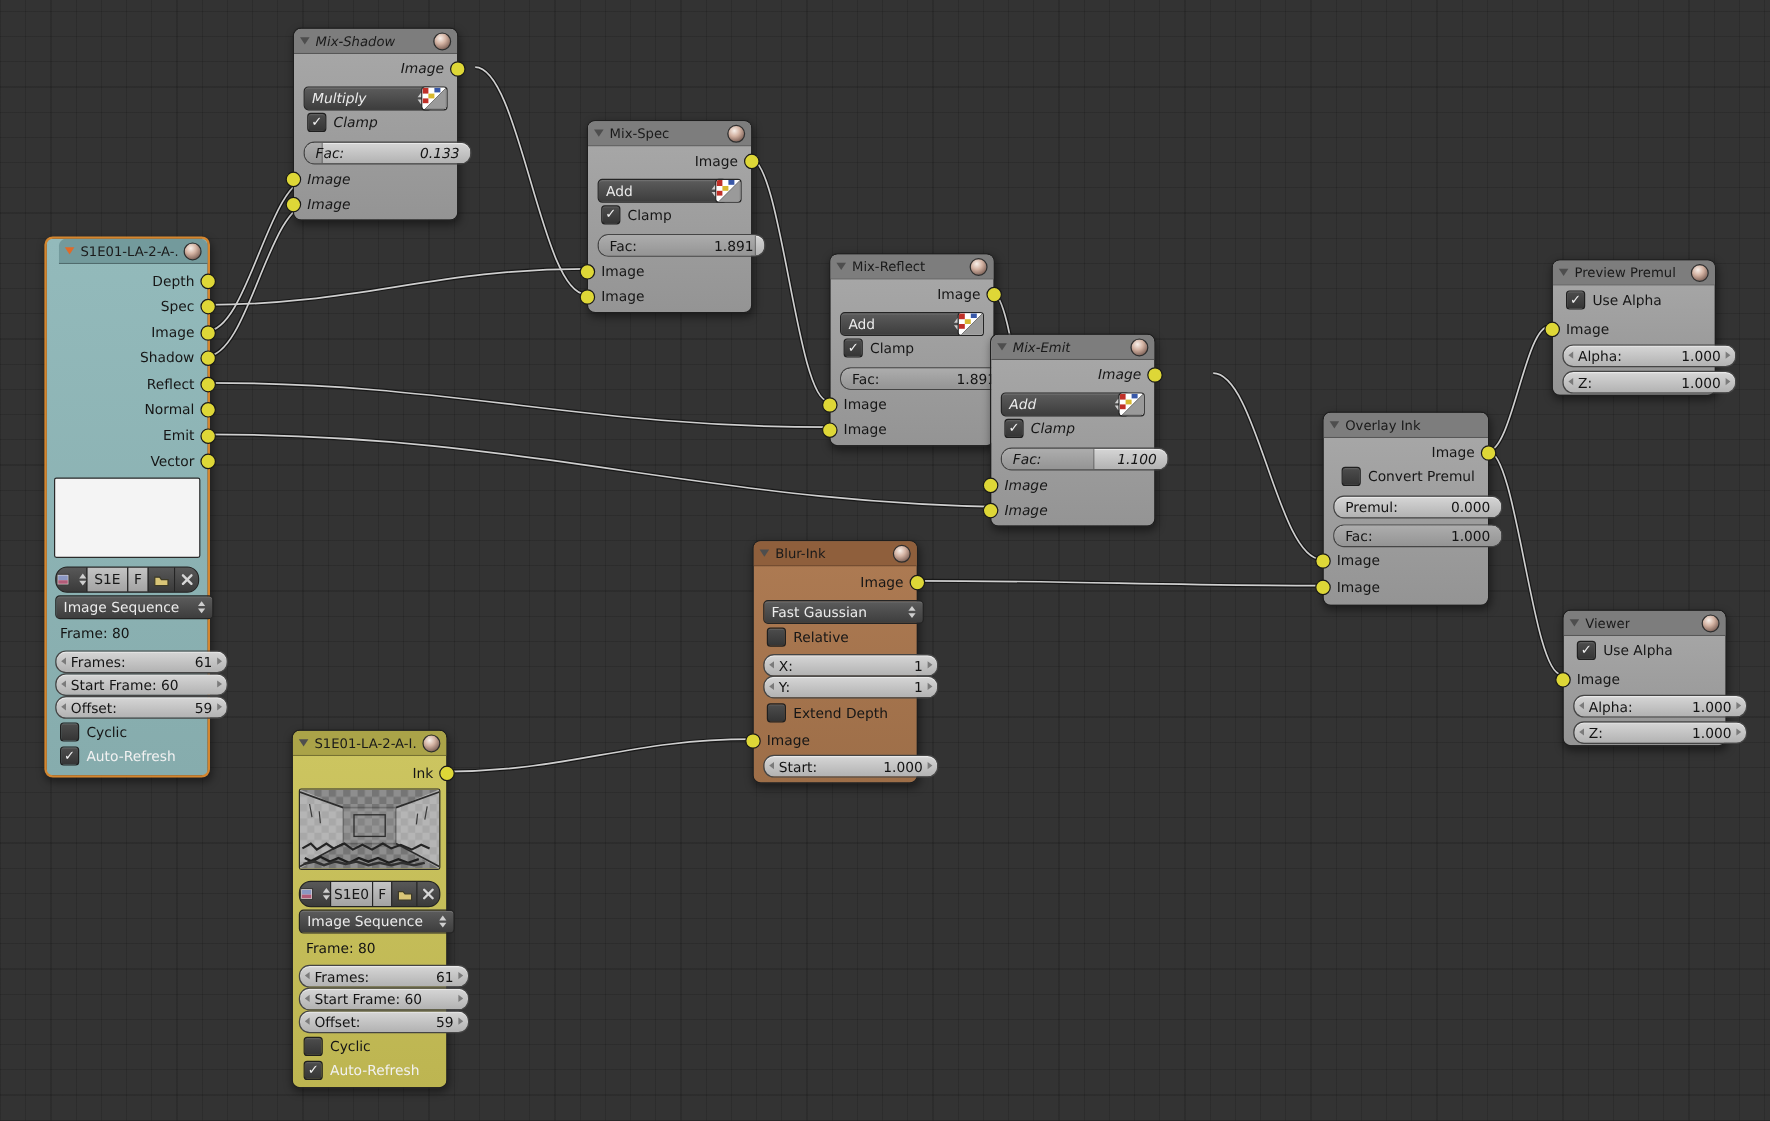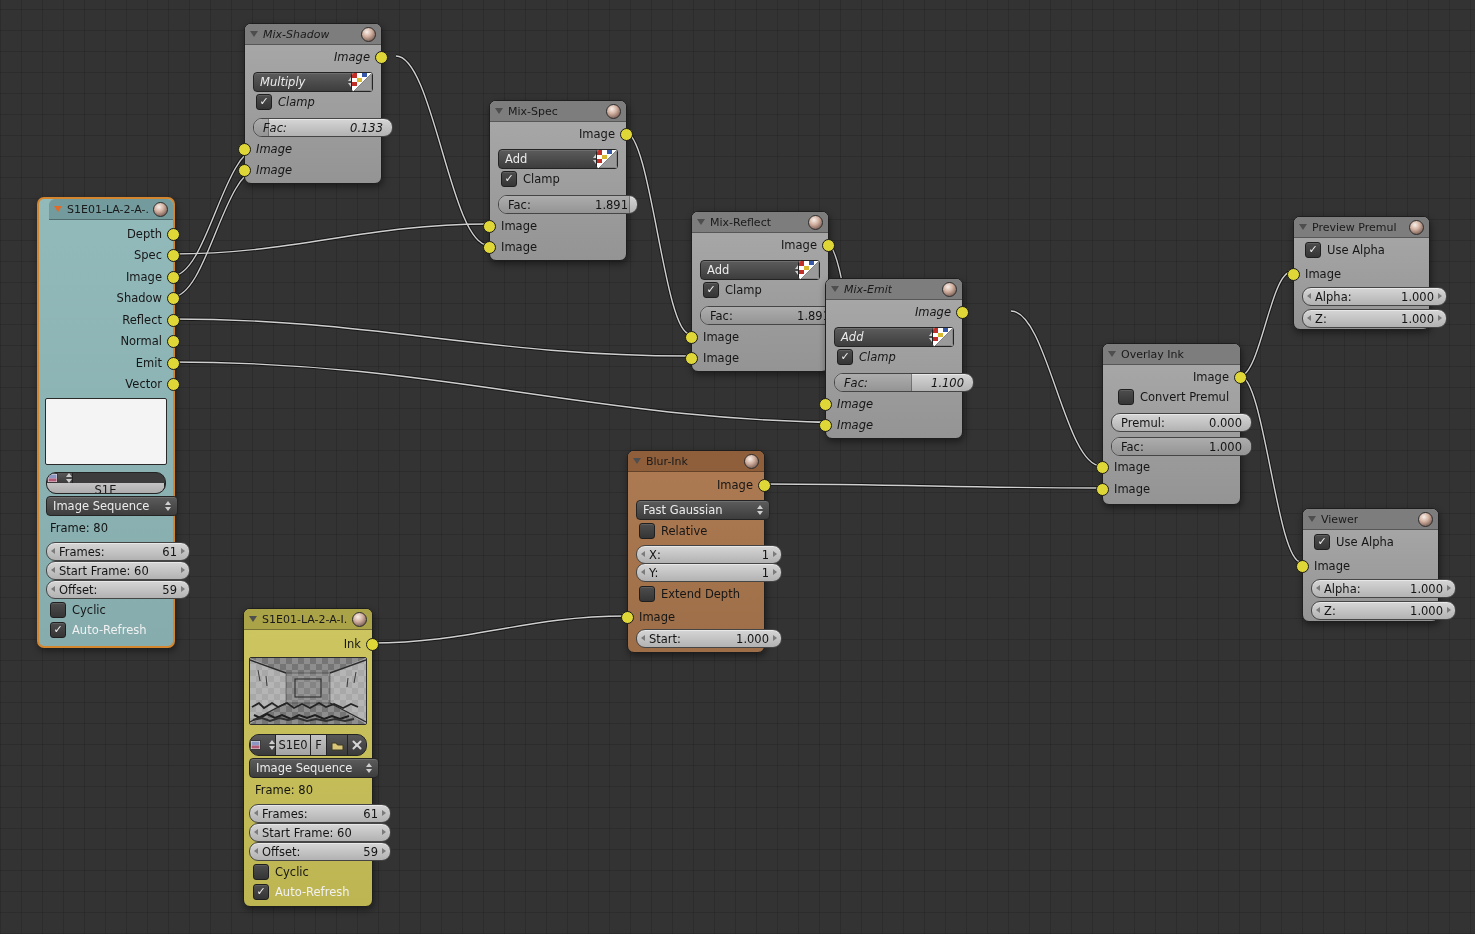--- a/index.html
+++ b/index.html
@@ -174,21 +174,21 @@
     </div>
     <div class="row out" style="top:153px;height:21px;">
       <span>Emit</span>
       <span class="sock r s-img"></span>
     </div>
     <div class="row out" style="top:174px;height:21px;">
       <span>Vector</span>
       <span class="sock r s-img"></span>
     </div>
     <div class="preview" style="left:6px;top:199px;width:120px;height:65px;background:#f4f4f4;"></div>
-    <div class="dbrow" style="left:7px;top:273px;width:118px;flex-direction:column;">
+    <div class="dbrow" style="left:7px;top:273px;width:118px;">
       <div class="dbseg dark" style="width:25px;gap:1px;">
         <svg width="11" height="10">
             <rect x="0.5" y="0.5" width="10" height="9" fill="#e9e2de" stroke="#3a3a3a"></rect>
             <rect x="1.5" y="1.5" width="8" height="4" fill="#8b97c2"></rect>
             <rect x="1.5" y="5.5" width="8" height="3" fill="#b15b78"></rect>
           </svg>
         <span class="dd-ar">
             <i class="up"></i>
             <i class="dn"></i>
           </span>

